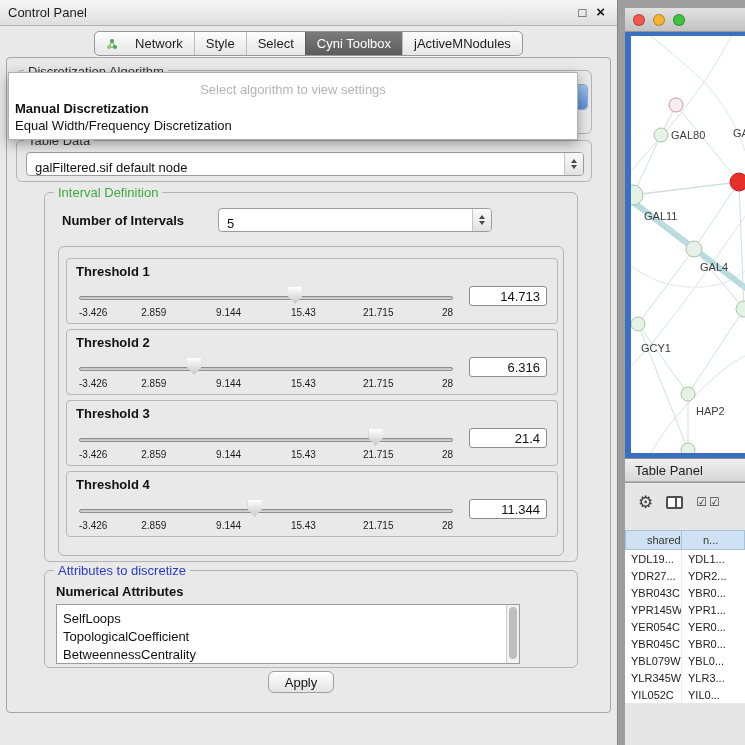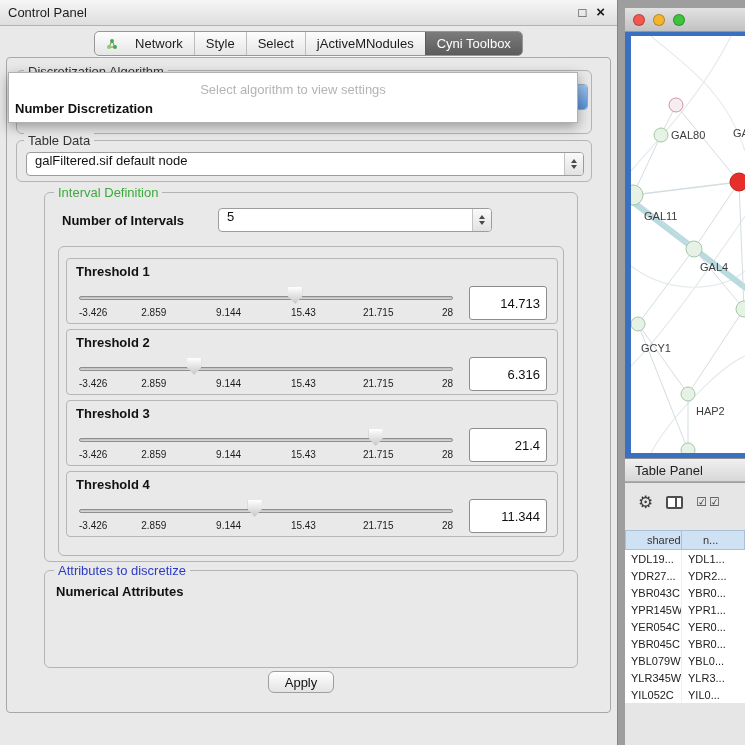--- a/index.html
+++ b/index.html
@@ -22,21 +22,21 @@
   .segment:first-child{border-left:none}
   .segment.selected{background:linear-gradient(#7b7b7b,#5c5c5c);color:#fff;border-color:#5c5c5c}
 
   .panel-frame{position:absolute;left:6px;top:57px;width:605px;height:656px;border:1px solid #a8a8a8;border-radius:4px}
 
   .groupbox{position:absolute;border:1px solid #b4b4b4;border-radius:6px}
   .group-label{position:absolute;font-size:13px;color:#333;background:#e9e9e9;padding:0 4px;z-index:1;white-space:nowrap}
   .group-label.green{color:var(--green-label)}
   .group-label.blue{color:var(--blue-label)}
 
-  .combo{position:absolute;background:#fff;border:1px solid #9c9c9c;border-radius:4px;font-size:13px;display:flex;align-items:flex-start;overflow:hidden}
+  .combo{position:absolute;background:#fff;border:1px solid #9c9c9c;border-radius:4px;font-size:13px;display:flex;align-items:flex-end;overflow:hidden}
   .combo-text{padding-left:8px;flex:1;white-space:nowrap;overflow:hidden;color:#111}
   .stepper{width:19px;align-self:stretch;border-left:1px solid #c4c4c4;display:flex;flex-direction:column;align-items:center;justify-content:center;gap:2px;background:linear-gradient(#fafafa,#e2e2e2)}
   .stepper.aqua{width:24px;border-left:none;background:linear-gradient(#9cc4ee,#5a8fd6);border-radius:3px}
   .tri-up{width:0;height:0;border-left:3.5px solid transparent;border-right:3.5px solid transparent;border-bottom:4.5px solid #4a4a4a}
   .tri-down{width:0;height:0;border-left:3.5px solid transparent;border-right:3.5px solid transparent;border-top:4.5px solid #4a4a4a}
   .aqua .tri-up{border-bottom-color:#fff}
   .aqua .tri-down{border-top-color:#fff}
 
   .popup{position:absolute;left:8px;top:72px;width:570px;background:#fff;border:1px solid #b0b0b0;box-shadow:0 4px 12px rgba(0,0,0,.35);z-index:6;padding-bottom:5px}
   .popup-hint{font-size:13px;color:#b4b4b4;text-align:center;padding:9px 0 3px}
@@ -49,21 +49,21 @@
   .threshold-panel{position:relative;height:66px;border:1px solid #b6b6b6;border-radius:4px;margin-bottom:5px;background:#e9e9e9}
   .th-label{position:absolute;left:9px;top:5px;font-weight:bold;font-size:13px;color:#111}
   .th-row{position:absolute;left:10px;right:10px;top:25px;height:36px;display:flex;align-items:flex-start;gap:14px}
   .th-slider{flex:1;position:relative;height:36px}
   .th-track{position:absolute;left:2px;right:2px;top:12px;height:4px;background:linear-gradient(#bdbdbd,#dadada);border:1px solid #8e8e8e;border-radius:2px}
   .th-thumb{position:absolute;top:3px;width:14px;height:17px;background:linear-gradient(#ffffff,#c7c7c7);clip-path:polygon(0 0,100% 0,100% 55%,50% 100%,0 55%);filter:drop-shadow(0 0 1px #777)}
   .th-scale{position:absolute;left:2px;right:2px;top:23px;height:12px}
   .th-scale .tick{position:absolute;font-size:10px;color:#1b1b1b;transform:translateX(-50%);white-space:nowrap}
   .th-scale .tick:first-child{transform:none}
   .th-scale .tick:last-child{transform:translateX(-100%)}
-  .th-value{width:78px;height:34px;background:#fff;border:1px solid #8d8d8d;border-radius:3px;font-size:13px;text-align:right;padding-right:6px;font-family:inherit;margin-top:2px;color:#111}
+  .th-value{width:78px;height:20px;background:#fff;border:1px solid #8d8d8d;border-radius:3px;font-size:13px;text-align:right;padding-right:6px;font-family:inherit;margin-top:2px;color:#111}
 
   .attr-list{position:absolute;left:56px;top:604px;width:464px;height:60px;background:#fff;border:1px solid #9c9c9c;overflow:hidden}
   .attr-item{font-size:13px;line-height:18px;padding-left:6px;color:#111}
   .attr-items{padding-top:5px}
   .attr-scroll{position:absolute;top:0;bottom:0;right:0;width:13px;background:#f2f2f2;border-left:1px solid #cfcfcf}
   .attr-thumb{position:absolute;left:2px;top:2px;width:8px;height:52px;background:#bfbfbf;border-radius:4px}
 
   .apply-btn{position:absolute;left:268px;top:671px;width:66px;height:22px;border:1px solid #9f9f9f;border-radius:6px;background:linear-gradient(#ffffff,#e3e3e3);font-size:13px;font-family:inherit;color:#111;cursor:default}
 
   
@@ -119,45 +119,46 @@
               <circle cx="9" cy="9" r="2" fill="#3fae49"></circle>
             </svg>
             <span>Network</span>
           </div>
           <div class="segment">
             <span>Style</span>
           </div>
           <div class="segment">
             <span>Select</span>
           </div>
+          <div class="segment selected">
+            <span>Cyni Toolbox</span>
+          </div>
           <div class="segment">
             <span>jActiveMNodules</span>
-          </div>
-          <div class="segment selected">
-            <span>Cyni Toolbox</span>
           </div>
         </div>
     </div>
 
     <div class="panel-frame"></div>
 
     <div class="groupbox" style="left:16px;top:70px;width:576px;height:64px"></div>
     <div class="group-label" style="left:24px;top:64px">Discretization Algorithm</div>
     <div class="combo" style="left:26px;top:84px;width:562px;height:26px;border-color:#8fa9cc">
       <span class="combo-text"></span>
       <span class="stepper aqua">
           <span class="tri-up"></span>
           <span class="tri-down"></span>
         </span>
     </div>
 
     <div class="popup">
       <div class="popup-hint">Select algorithm to view settings</div>
       <div id="popup-options">
-          <div class="popup-option bold">Number Discretization</div>
+          <div class="popup-option bold">Manual Discretization</div>
+          <div class="popup-option">Equal Width/Frequency Discretization</div>
         </div>
     </div>
 
     <div class="groupbox" style="left:16px;top:140px;width:576px;height:42px"></div>
     <div class="group-label" style="left:24px;top:133px">Table Data</div>
     <div class="combo" style="left:26px;top:152px;width:558px;height:24px">
       <span class="combo-text">galFiltered.sif default node</span>
       <span class="stepper">
           <span class="tri-up"></span>
           <span class="tri-down"></span>
@@ -248,20 +249,30 @@
               </div>
             </div>
             <input class="th-value" readonly="" value="11.344" style="">
           </div>
         </div>
       </div>
 
     <div class="groupbox" style="left:44px;top:570px;width:534px;height:98px"></div>
     <div class="group-label blue" style="left:54px;top:563px">Attributes to discretize</div>
     <div class="bold-label" style="left:56px;top:584px">Numerical Attributes</div>
+    <div class="attr-list">
+      <div class="attr-items" id="attr-items">
+          <div class="attr-item">SelfLoops</div>
+          <div class="attr-item">TopologicalCoefficient</div>
+          <div class="attr-item">BetweennessCentrality</div>
+        </div>
+      <div class="attr-scroll">
+          <div class="attr-thumb"></div>
+        </div>
+    </div>
 
     <button class="apply-btn">Apply</button>
 
   </div>
 
   <div class="net-window">
     <div class="net-titlebar">
       <span class="light" id="light-red" style="background: rgb(243, 87, 78);"></span>
       <span class="light" id="light-yellow" style="background: rgb(245, 179, 47);"></span>
       <span class="light" id="light-green" style="background: rgb(63, 194, 60);"></span>

